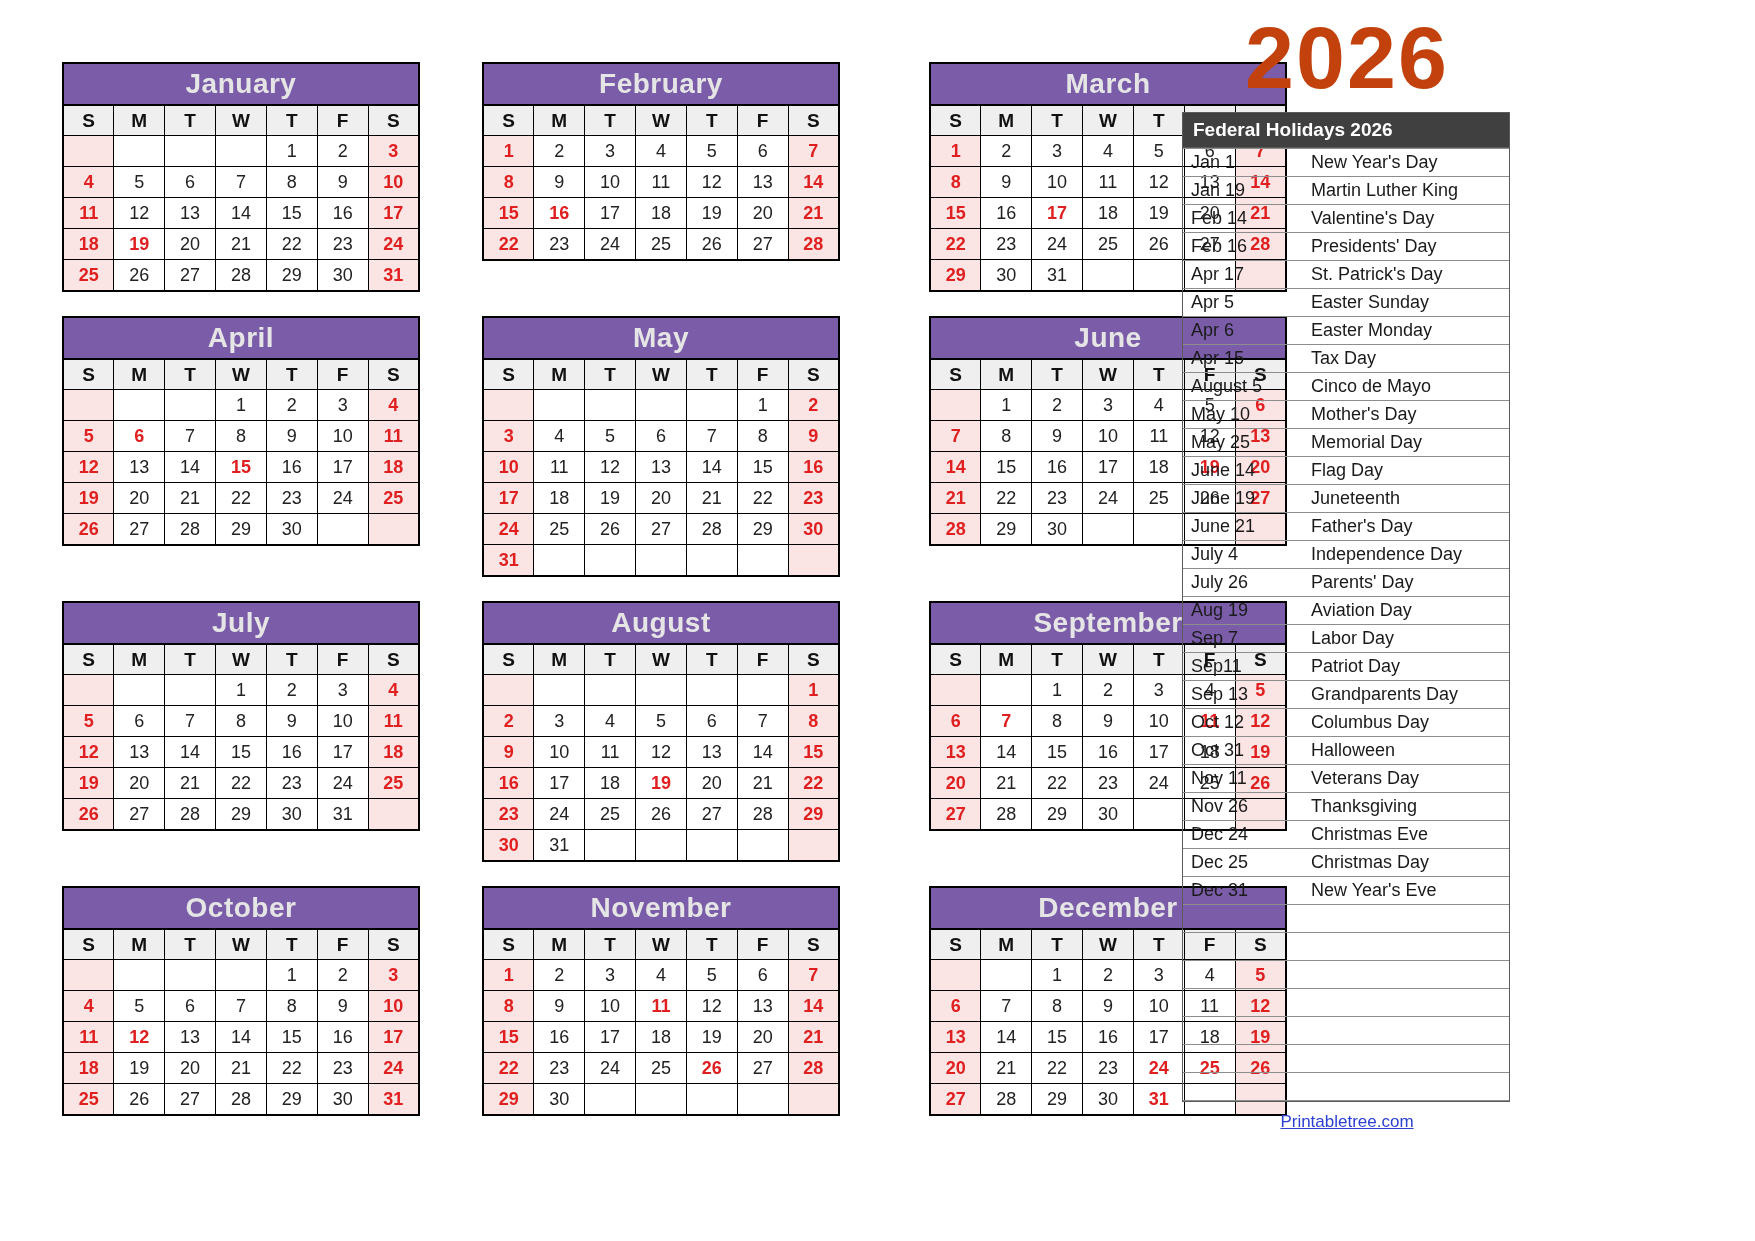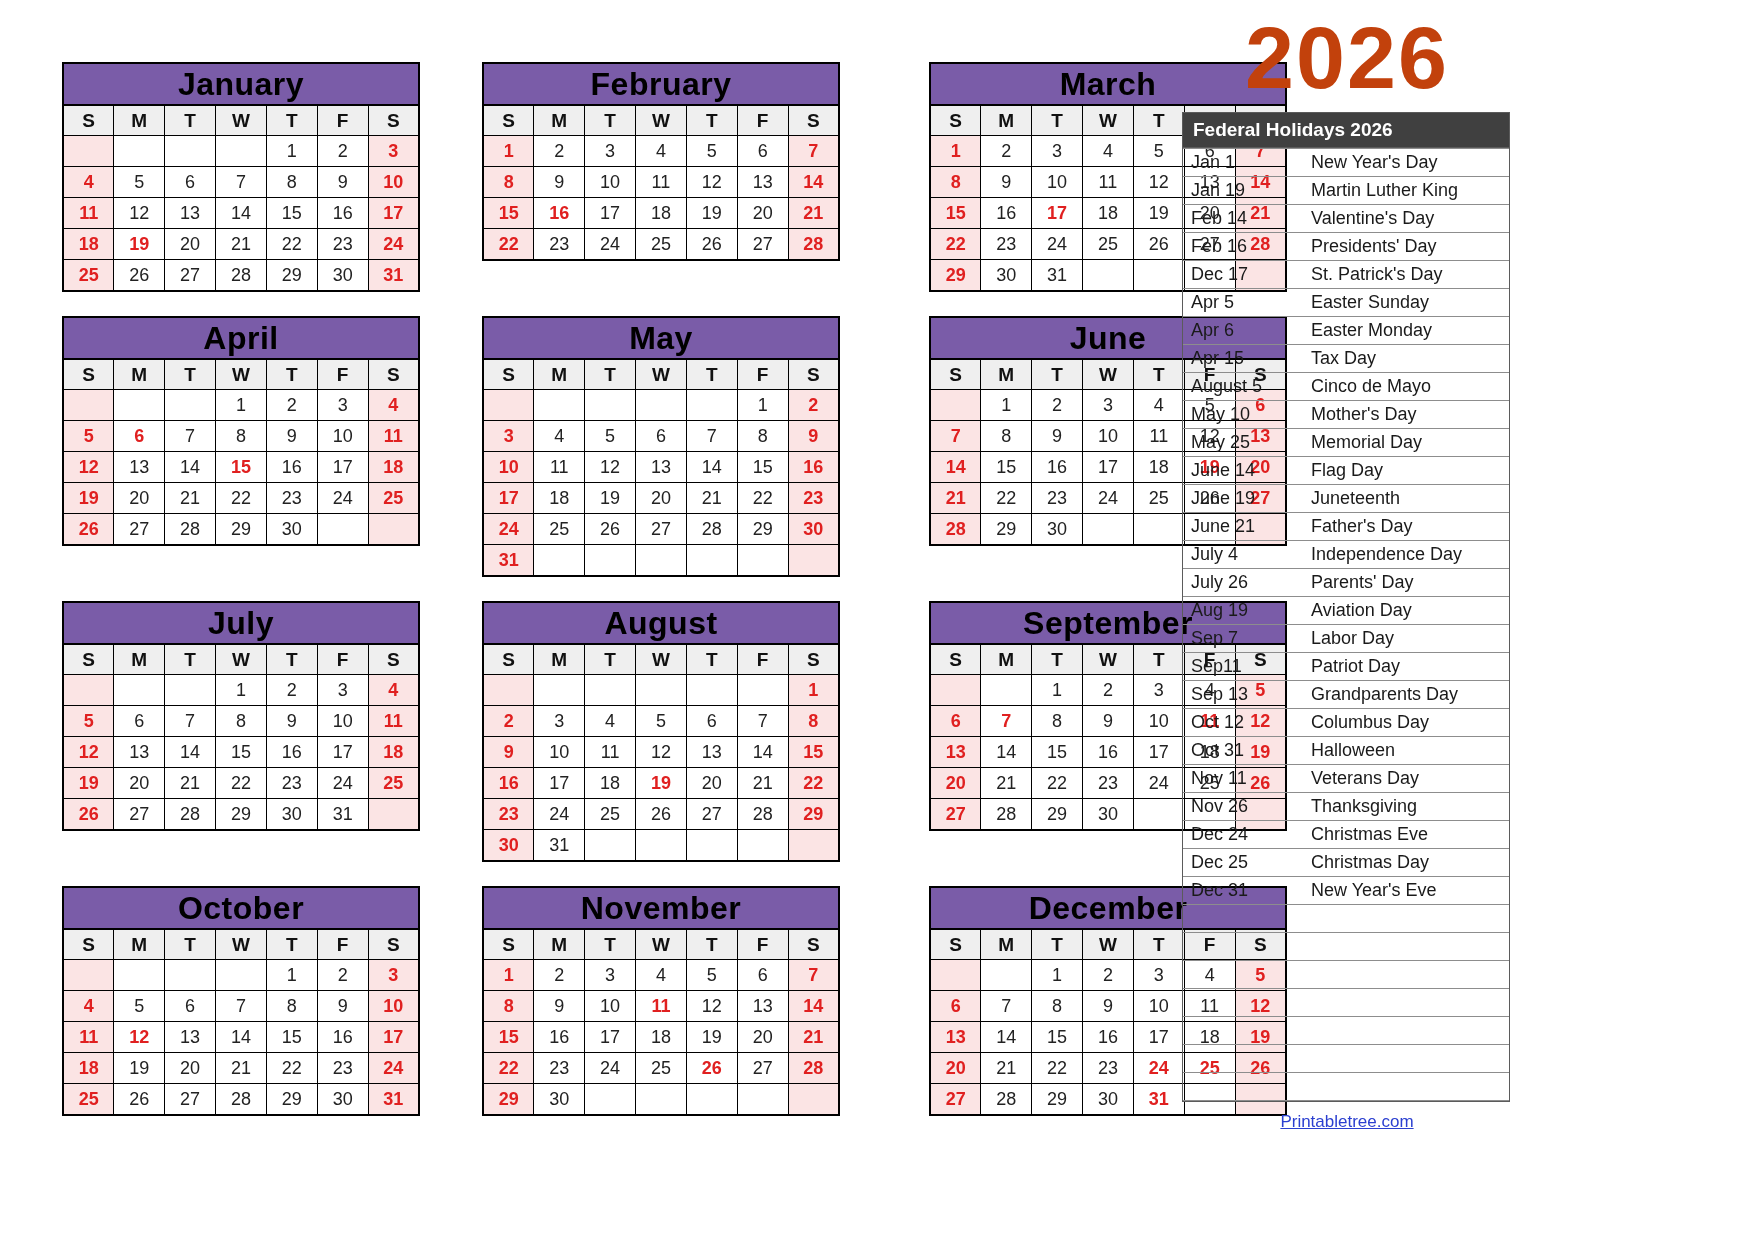--- a/index.html
+++ b/index.html
@@ -32,23 +32,23 @@
     margin-bottom: 24px;
   }
   .month {
     width: 358px;
     margin-right: 62px;
   }
   .month:last-child { margin-right: 0; padding-left: 27px; }
 
   .month-title {
     background: #7a5ca8;
-    color: #000000;
+    color: #e5e5e5;
     text-align: center;
-    font-size: 32px;
+    font-size: 28px;
     font-weight: bold;
     line-height: 40px;
     height: 40px;
     border: 2px solid #000000;
     border-bottom: none;
     letter-spacing: 0.5px;
   }
   table.cal {
     border-collapse: collapse;
     width: 358px;
@@ -934,21 +934,21 @@
             </tr>
             <tr>
               <td class="date-col">Feb 14</td>
               <td>Valentine's Day</td>
             </tr>
             <tr>
               <td class="date-col">Feb 16</td>
               <td>Presidents' Day</td>
             </tr>
             <tr>
-              <td class="date-col">Dec 17</td>
+              <td class="date-col">Apr 17</td>
               <td>St. Patrick's Day</td>
             </tr>
             <tr>
               <td class="date-col">Apr 5</td>
               <td>Easter Sunday</td>
             </tr>
             <tr>
               <td class="date-col">Apr 6</td>
               <td>Easter Monday</td>
             </tr>

